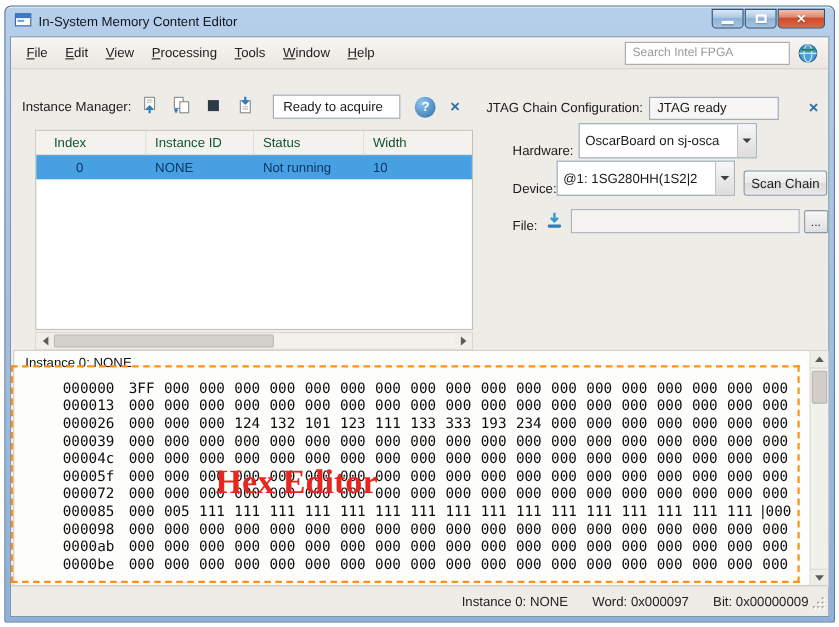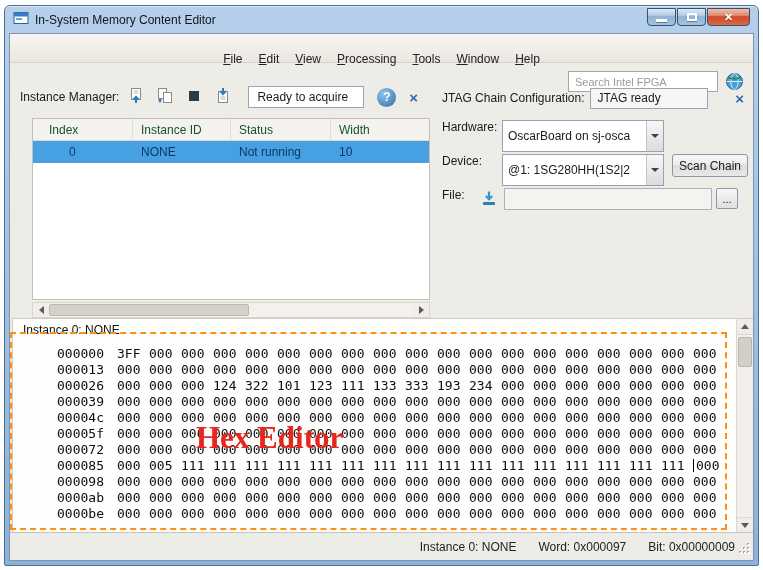--- a/index.html
+++ b/index.html
@@ -37,21 +37,21 @@
     position:relative; margin:0 4px 4px 4px; height:528px;
     background:#eeece7; border:1px solid #7d95ad; overflow:hidden;
   }
 
   
   .menubar {
     position:absolute; left:0; top:0; right:0; height:29px;
     background:linear-gradient(#f8f6f2, #ecm 100%);
     background:linear-gradient(#f8f6f2, #eae7e1);
     border-bottom:1px solid #d6d2ca;
-    display:flex; align-items:center; padding:13px 6px;flex-direction:column;
+    display:flex; align-items:center; padding:0 6px;
   }
   .menu-items { display:flex; align-items:center; }
   .menu-item { padding:5px 8px; font-size:12px; color:#222; cursor:default; }
   .menu-item u { text-decoration:underline; }
   .search-wrap { margin-left:auto; display:flex; align-items:center; }
   .search-input {
     width:150px; height:21px; border:1px solid #a5a5a5; background:#fff;
     font-family:"Liberation Sans", sans-serif; font-size:11px; padding:0 6px; color:#333;
   }
   .search-input::placeholder { color:#9a9a9a; }
@@ -89,21 +89,21 @@
   .h-scroll {
     position:absolute; left:20px; right:0; bottom:0; height:16px;
     background:#f3f1ec; border:1px solid #d9d5ce; display:flex; align-items:stretch;
   }
   .h-arrow { width:16px; display:flex; align-items:center; justify-content:center; background:#f0eee9; }
   .h-track { flex:1; position:relative; }
   .h-thumb { position:absolute; left:0; top:1px; bottom:1px; width:55%; background:#d4d1cb; border:1px solid #bdb9b2; border-radius:2px; }
 
   .right-panel { position:absolute; left:424px; top:38px; width:322px; height:246px; }
   .jtag-header { display:flex; align-items:center; gap:5px; padding:0 4px 0 8px; margin-top:14px; height:24px; }
-  .jtag-row { display:flex; align-items:flex-start; padding:0 8px; margin-top:10px; height:24px; }
+  .jtag-row { display:flex; align-items:flex-end; padding:0 8px; margin-top:10px; height:24px;margin-left:24px; }
   .jtag-label { font-size:12px; }
   .lbl-64 { width:60px; } .lbl-30 { width:32px; }
   .jtag-status-box { width:118px; height:21px; border:1px solid #98a6b4; background:#f7f6f4; display:flex; align-items:center; padding:0 7px; font-size:12px; }
   .combo {
     flex:0 0 162px; height:32px; border:1px solid #93a3b2; background:#fff;
     display:flex; align-items:center; padding-left:5px; font-size:12px; overflow:hidden; white-space:nowrap;
   }
   .combo-arrow {
     margin-left:auto; width:17px; height:100%; border-left:1px solid #c6c3bd;
     background:linear-gradient(#f7f7f7, #dcdcdc); display:flex; align-items:center; justify-content:center; flex:0 0 17px;
@@ -379,21 +379,21 @@
             <span class="hex-word">000</span>
             <span class="hex-word">000</span>
             <span class="hex-word">000</span>
           </div>
           <div class="hex-row">
             <span class="hex-addr">000026</span>
             <span class="hex-word">000</span>
             <span class="hex-word">000</span>
             <span class="hex-word">000</span>
             <span class="hex-word">124</span>
-            <span class="hex-word">322</span>
+            <span class="hex-word">132</span>
             <span class="hex-word">101</span>
             <span class="hex-word">123</span>
             <span class="hex-word">111</span>
             <span class="hex-word">133</span>
             <span class="hex-word">333</span>
             <span class="hex-word">193</span>
             <span class="hex-word">234</span>
             <span class="hex-word">000</span>
             <span class="hex-word">000</span>
             <span class="hex-word">000</span>

